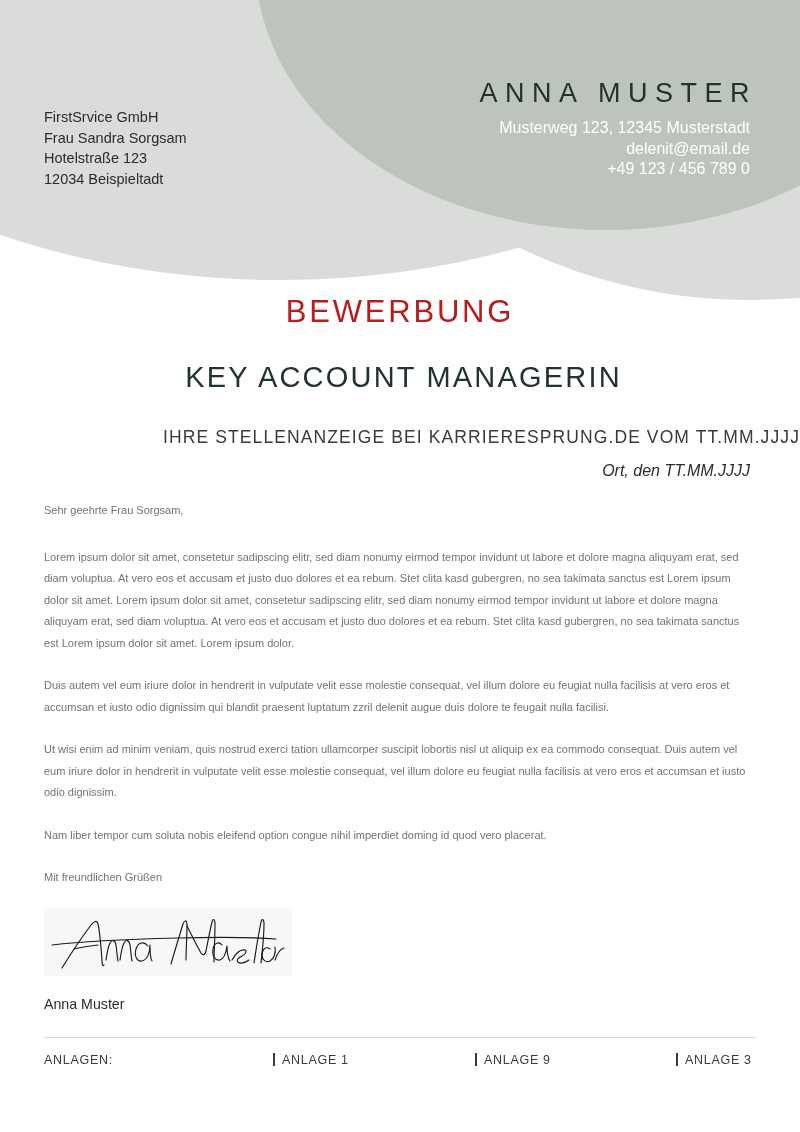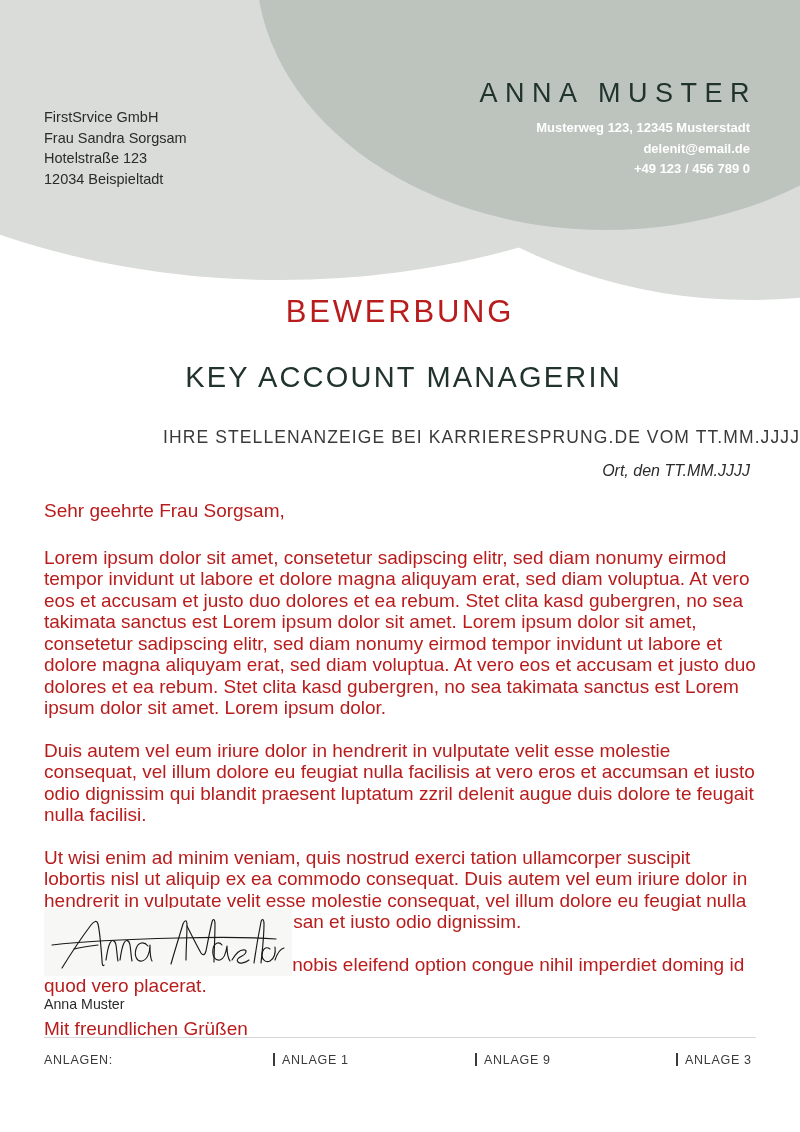--- a/index.html
+++ b/index.html
@@ -75,24 +75,23 @@
   .sender-name {
     font-size: 27px;
     letter-spacing: 7.5px;
     color: #20332c;
     font-weight: 400;
     white-space: nowrap;
     margin-right: -7px;
   }
   .sender-lines {
     margin-top: 9px;
-    font-size: 13px;
+    font-size: 16px;
     line-height: 20.5px;
     color: #ffffff;
-    font-weight: bold;
   }
   .sender-lines div { white-space: nowrap; }
 
   
   .title-main {
     position: absolute;
     left: 0; right: 0;
     top: 294px;
     text-align: center;
     font-size: 31px;
@@ -129,23 +128,23 @@
     color: #2b2b2b;
     white-space: nowrap;
   }
 
   
   .letter {
     position: absolute;
     left: 44px;
     top: 500px;
     width: 712px;
-    font-size: 19px;
+    font-size: 11px;
     line-height: 21.5px;
-    color: #b91c1c;
+    color: #737373;
   }
   .salutation { margin: 0 0 25px 0; }
   .para { margin: 0 0 21px 0; text-align: left; }
   .closing { margin: 20px 0 0 0; }
 
   
   .signature-patch {
     position: absolute;
     left: 44px;
     top: 908px;

